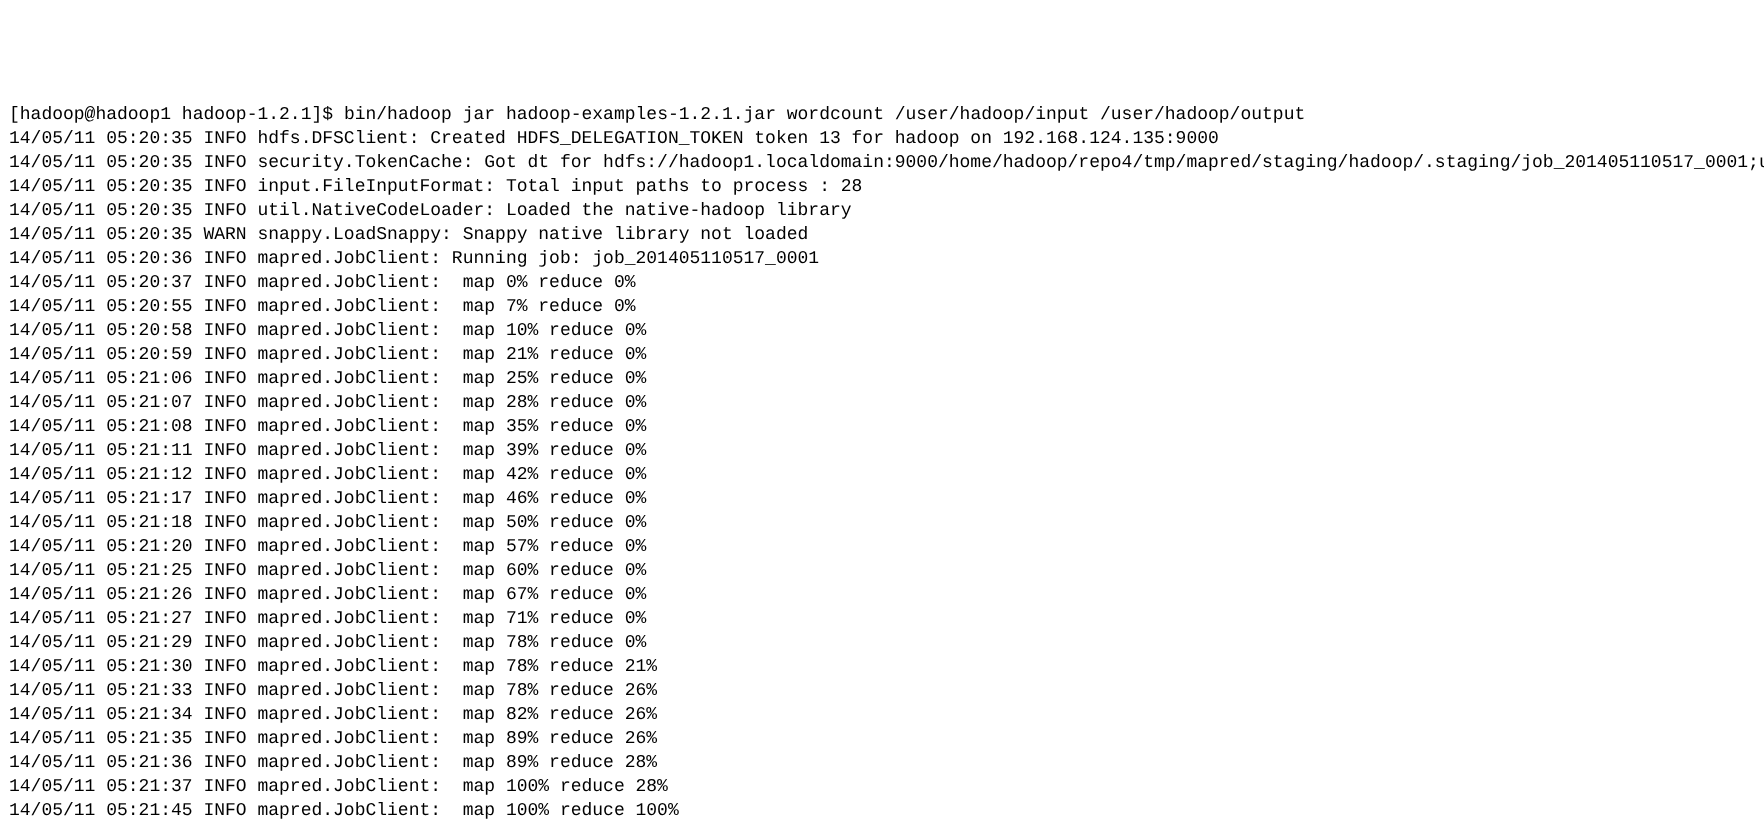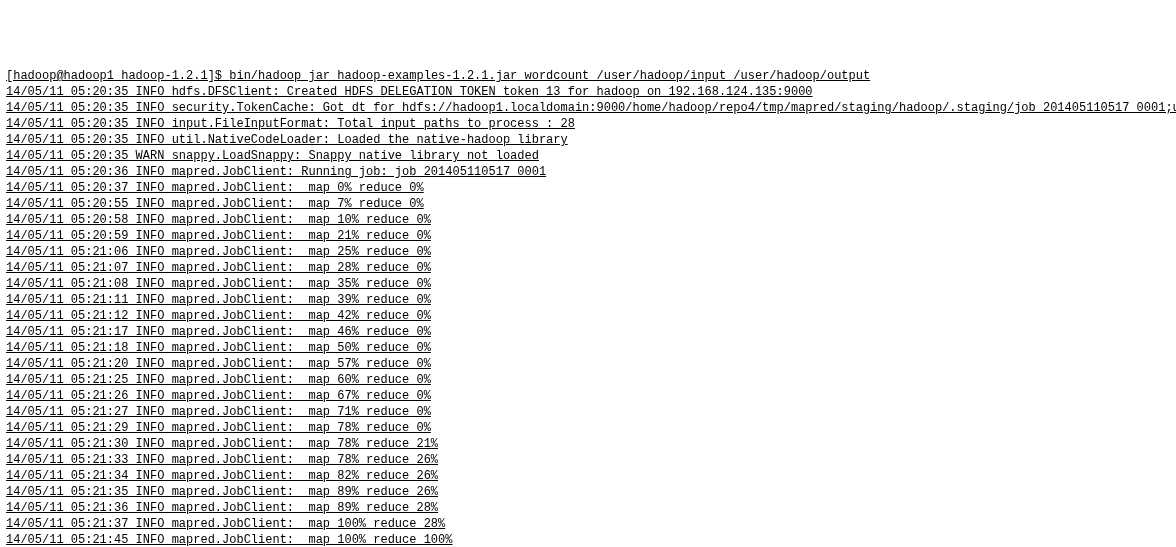--- a/index.html
+++ b/index.html
@@ -5,21 +5,21 @@
     body {
       margin: 0;
       padding: 4px 6px;
       font-family: "Courier New", Courier, monospace;
       font-size: 12px;
       line-height: 16px;
       color: #000;
       background: #fff;
       white-space: pre;
     }
-    .line { display: block; text-decoration: underline; }
+    .line { display: block; }
   </style>
 </head>
 <body>
 
 
 
 <div id="terminal"><span class="line"><span>[hadoop@hadoop1 hadoop-1.2.1]$ </span><span>bin/hadoop jar hadoop-examples-1.2.1.jar wordcount /user/hadoop/input /user/hadoop/output</span></span><span class="line">14/05/11 05:20:35 INFO hdfs.DFSClient: Created HDFS_DELEGATION_TOKEN token 13 for hadoop on 192.168.124.135:9000</span><span class="line">14/05/11 05:20:35 INFO security.TokenCache: Got dt for hdfs://hadoop1.localdomain:9000/home/hadoop/repo4/tmp/mapred/staging/hadoop/.staging/job_201405110517_0001;uri=192.168.124.135:9000;t.service=192.168.124.135:9000</span><span class="line">14/05/11 05:20:35 INFO input.FileInputFormat: Total input paths to process : 28</span><span class="line">14/05/11 05:20:35 INFO util.NativeCodeLoader: Loaded the native-hadoop library</span><span class="line">14/05/11 05:20:35 WARN snappy.LoadSnappy: Snappy native library not loaded</span><span class="line">14/05/11 05:20:36 INFO mapred.JobClient: Running job: job_201405110517_0001</span><span class="line">14/05/11 05:20:37 INFO mapred.JobClient:  map 0% reduce 0%</span><span class="line">14/05/11 05:20:55 INFO mapred.JobClient:  map 7% reduce 0%</span><span class="line">14/05/11 05:20:58 INFO mapred.JobClient:  map 10% reduce 0%</span><span class="line">14/05/11 05:20:59 INFO mapred.JobClient:  map 21% reduce 0%</span><span class="line">14/05/11 05:21:06 INFO mapred.JobClient:  map 25% reduce 0%</span><span class="line">14/05/11 05:21:07 INFO mapred.JobClient:  map 28% reduce 0%</span><span class="line">14/05/11 05:21:08 INFO mapred.JobClient:  map 35% reduce 0%</span><span class="line">14/05/11 05:21:11 INFO mapred.JobClient:  map 39% reduce 0%</span><span class="line">14/05/11 05:21:12 INFO mapred.JobClient:  map 42% reduce 0%</span><span class="line">14/05/11 05:21:17 INFO mapred.JobClient:  map 46% reduce 0%</span><span class="line">14/05/11 05:21:18 INFO mapred.JobClient:  map 50% reduce 0%</span><span class="line">14/05/11 05:21:20 INFO mapred.JobClient:  map 57% reduce 0%</span><span class="line">14/05/11 05:21:25 INFO mapred.JobClient:  map 60% reduce 0%</span><span class="line">14/05/11 05:21:26 INFO mapred.JobClient:  map 67% reduce 0%</span><span class="line">14/05/11 05:21:27 INFO mapred.JobClient:  map 71% reduce 0%</span><span class="line">14/05/11 05:21:29 INFO mapred.JobClient:  map 78% reduce 0%</span><span class="line">14/05/11 05:21:30 INFO mapred.JobClient:  map 78% reduce 21%</span><span class="line">14/05/11 05:21:33 INFO mapred.JobClient:  map 78% reduce 26%</span><span class="line">14/05/11 05:21:34 INFO mapred.JobClient:  map 82% reduce 26%</span><span class="line">14/05/11 05:21:35 INFO mapred.JobClient:  map 89% reduce 26%</span><span class="line">14/05/11 05:21:36 INFO mapred.JobClient:  map 89% reduce 28%</span><span class="line">14/05/11 05:21:37 INFO mapred.JobClient:  map 100% reduce 28%</span><span class="line">14/05/11 05:21:45 INFO mapred.JobClient:  map 100% reduce 100%</span></div>
 
 
 

